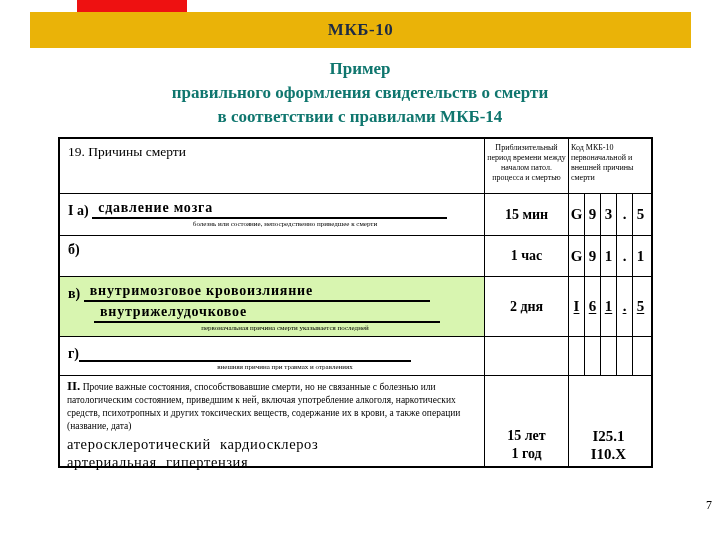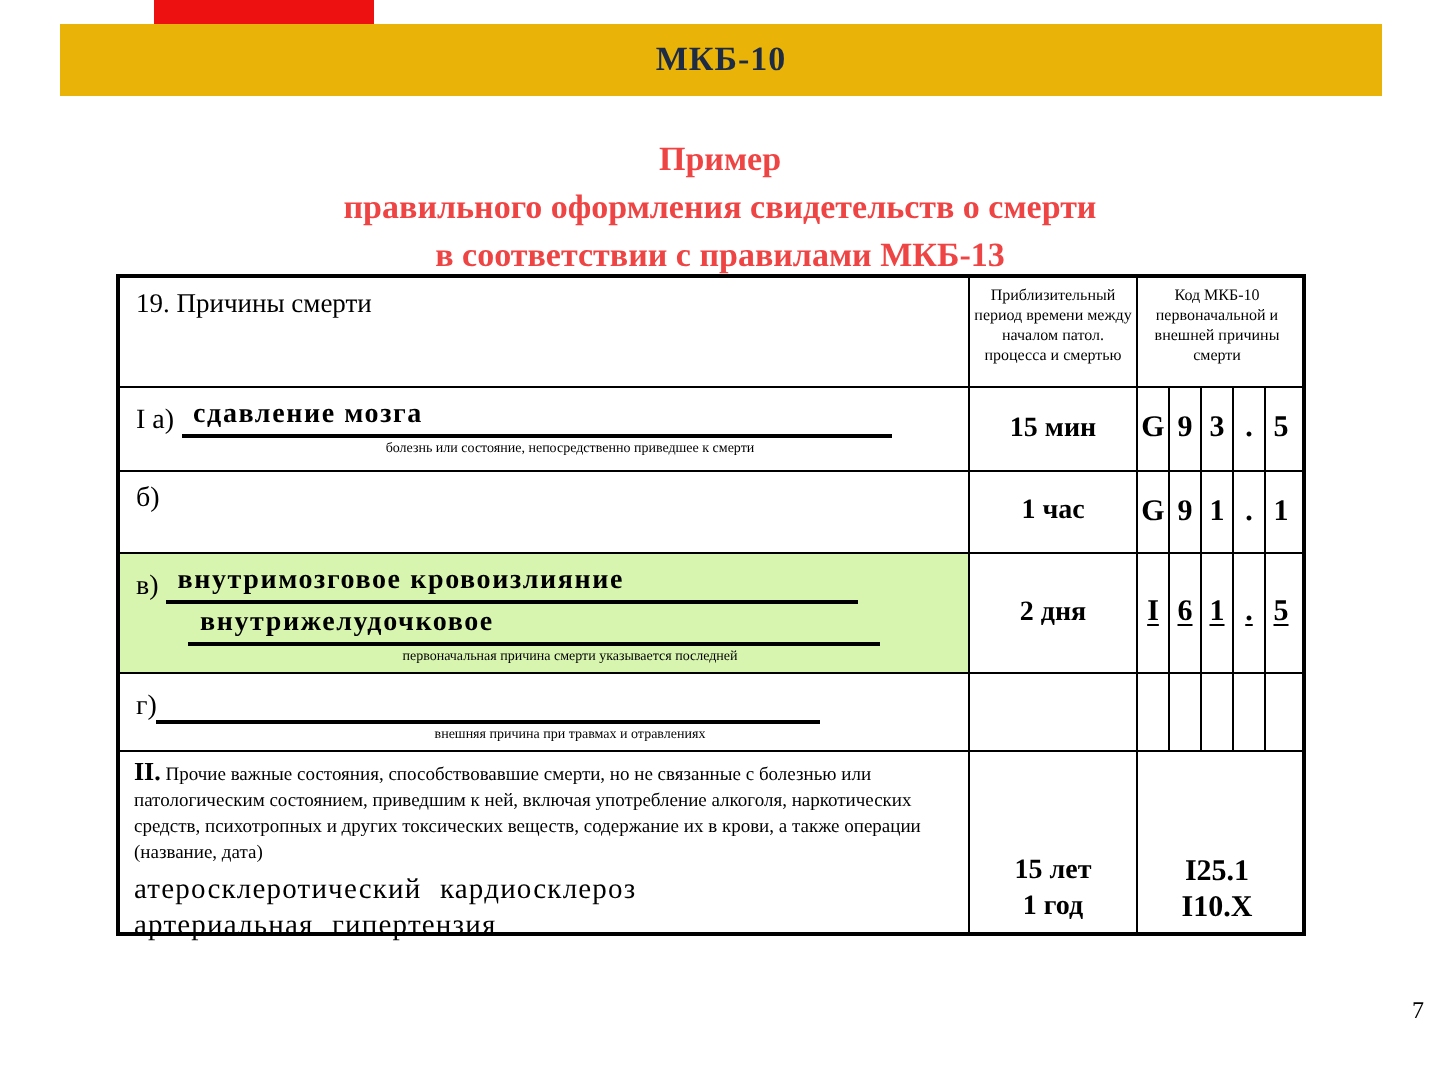--- a/index.html
+++ b/index.html
@@ -12,37 +12,37 @@
   .red-rect{position:absolute;left:77px;top:0;width:110px;height:13px;background:#EE1111;}
   .blue-bar{
     position:absolute;left:30px;top:12px;width:661px;height:36px;background:#eab308;
     display:flex;align-items:center;justify-content:center;
   }
   .blue-bar .bar-title{
     font-weight:bold;font-size:17px;color:#1d2b45;letter-spacing:0.5px;
   }
   .slide-title{
     position:absolute;left:0;top:57px;width:720px;text-align:center;
-    font-weight:bold;font-size:17px;line-height:24px;color:#ef4444;margin-top:11px;
+    font-weight:bold;font-size:17px;line-height:24px;color:#0f766e;
   }
   .page-number{position:absolute;right:8px;top:498px;font-size:12px;color:#000;}
 
   
   .tbl{
     position:absolute;left:58px;top:137px;width:595px;height:331px;
     border:2px solid #000;box-sizing:border-box;
     display:flex;flex-direction:column;background:#fff;
   }
   .row{display:flex;box-sizing:border-box;}
   .row + .row{border-top:1px solid #000;}
   .c1{width:424px;box-sizing:border-box;position:relative;}
   .c2{width:84px;box-sizing:border-box;border-left:1px solid #000;
       display:flex;align-items:center;justify-content:center;text-align:center;}
   .c3{width:80px;box-sizing:border-box;border-left:1px solid #000;
-      display:flex;align-items:center;justify-content:center;text-align:center;}
+      display:flex;align-items:center;justify-content:center;}
   .c3.cells{display:flex;align-items:stretch;justify-content:flex-start;padding:0;}
   .code-cell{
     flex:1 1 0;display:flex;align-items:center;justify-content:center;
     font-weight:bold;font-size:15px;box-sizing:border-box;
   }
   .code-cell + .code-cell{border-left:1px solid #000;}
   .code-underlined{text-decoration:underline;text-underline-offset:2px;}
 
   .row-header{height:54px;}
   .row-a{height:42px;}
@@ -50,21 +50,21 @@
   .row-v{height:60px;}
   .row-g{height:39px;}
   .row-ii{height:91px;}
 
   .row-header .c1{padding:5px 8px;font-size:13.5px;}
   .hdr-small{font-size:8px;line-height:10px;padding:3px 2px;align-items:flex-start;}
   .hdr-small .hdr-txt{margin-top:1px;}
 
   .fill-line{display:flex;align-items:flex-end;padding:6px 8px 0 8px;}
   .fill-line.second{padding-top:2px;margin-left:26px;}
-  .prefix{font-weight:normal;font-size:14px;white-space:pre;}
+  .prefix{font-weight:bold;font-size:14px;white-space:pre;}
   .entry{
     font-weight:bold;font-size:14px;letter-spacing:0.8px;
     border-bottom:2px solid #000;padding:0 4px 1px 6px;
   }
   .entry.w1{width:345px;}
   .entry.w2{width:336px;}
   .entry.w3{width:322px;}
   .entry.empty{height:16px;}
   .caption{
     font-size:7px;line-height:8px;text-align:center;
@@ -87,21 +87,21 @@
 
 <div class="red-rect"></div>
 
 <div class="blue-bar">
   <span class="bar-title">МКБ-10</span>
 </div>
 
 <div class="slide-title">
   <div>Пример</div>
   <div>правильного оформления свидетельств о смерти</div>
-  <div>в соответствии с правилами МКБ-13</div>
+  <div>в соответствии с правилами МКБ-14</div>
 </div>
 
 <div class="tbl">
 
   <div class="row row-header">
     <div class="c1">19. Причины смерти</div>
     <div class="c2 hdr-small">
       <span class="hdr-txt">Приблизительный период времени между началом патол. процесса и смертью</span>
     </div>
     <div class="c3 hdr-small">

